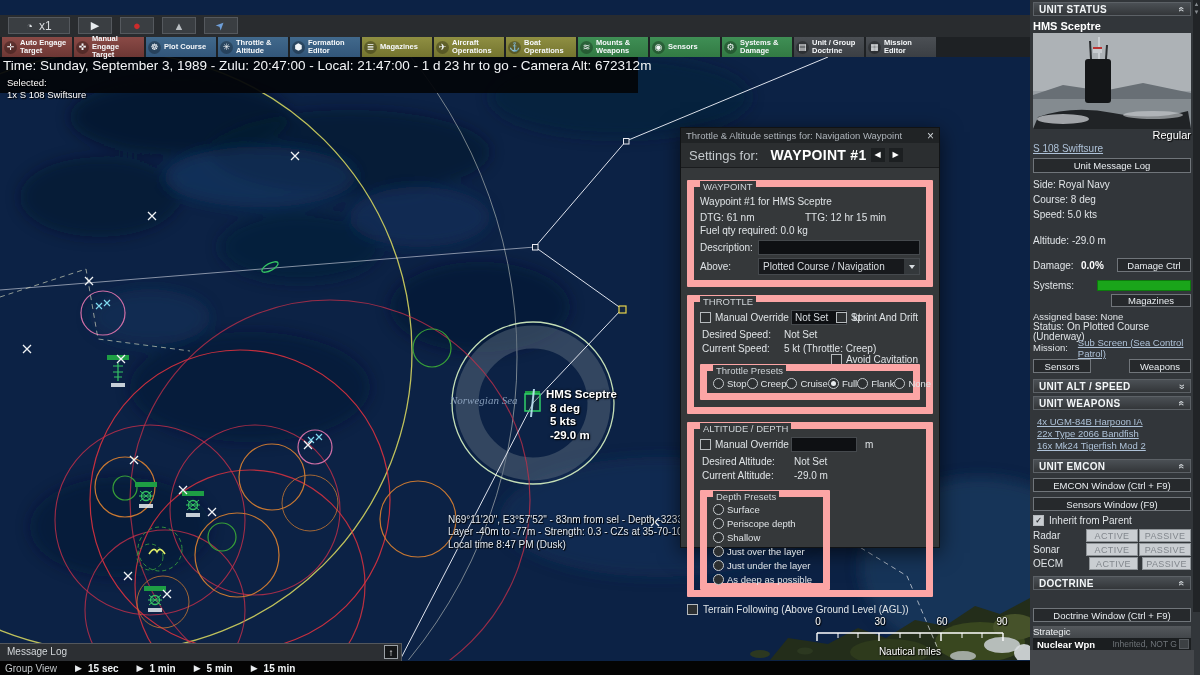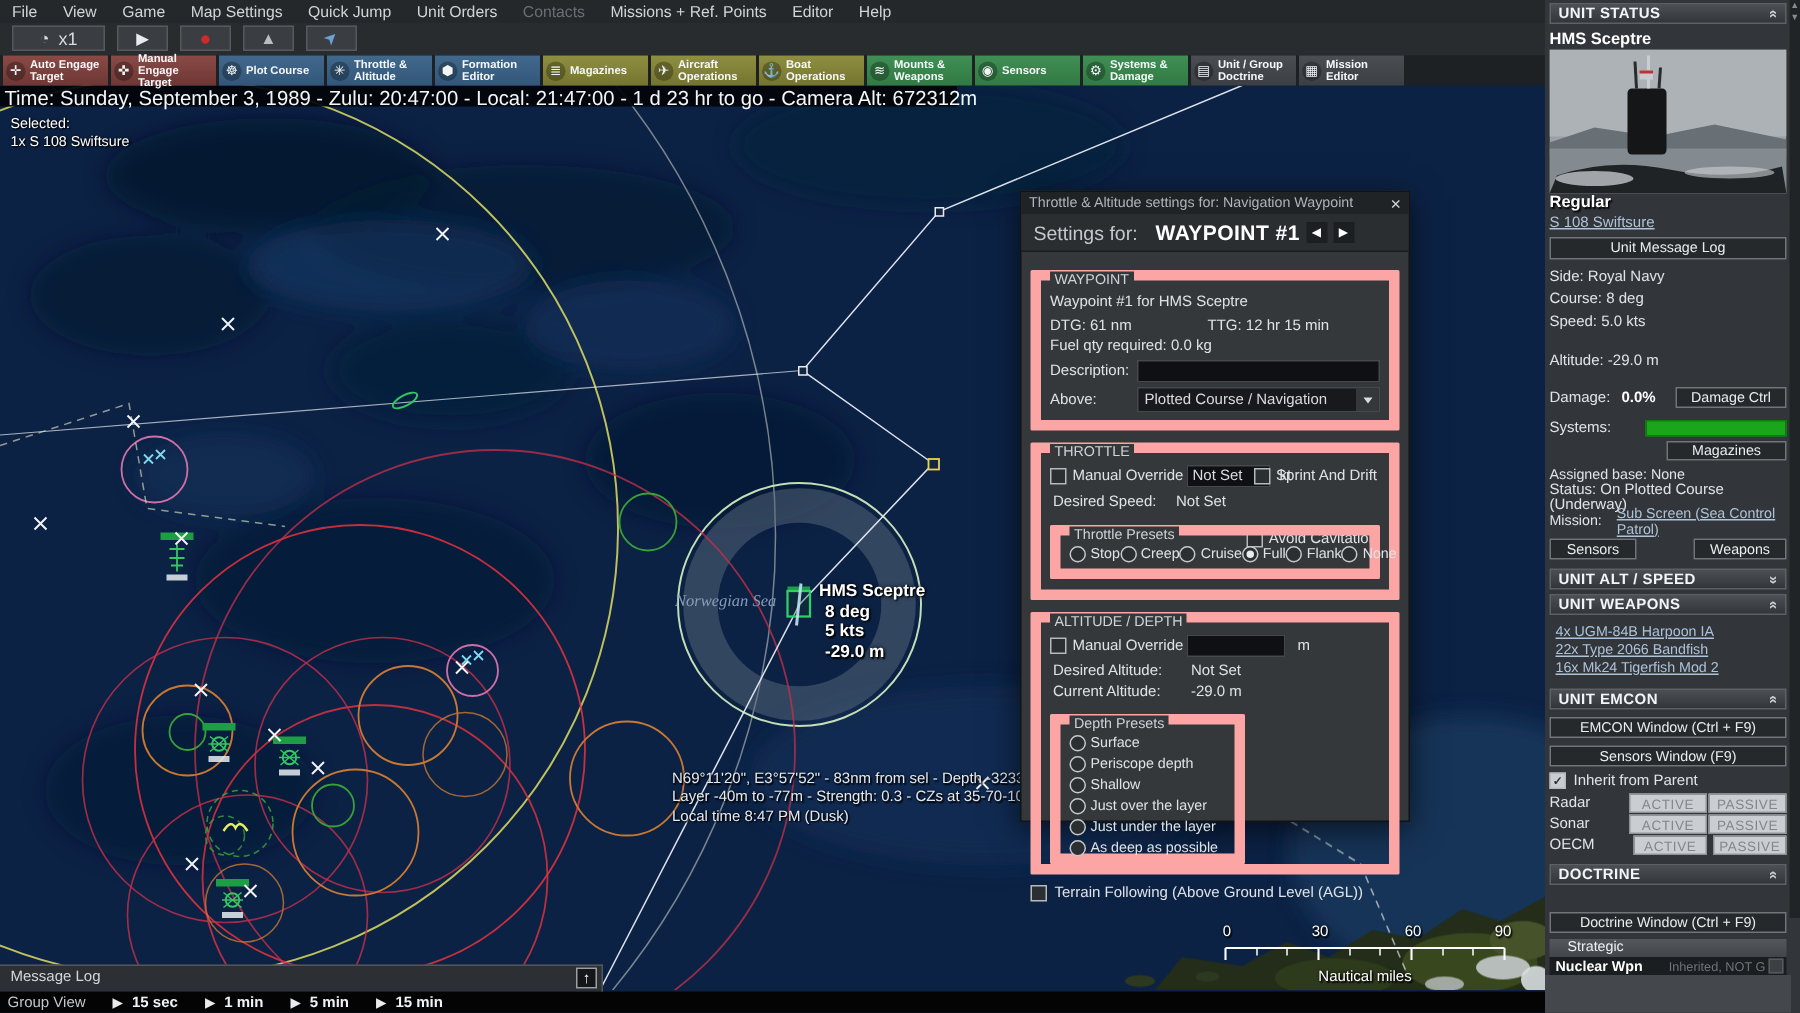--- a/index.html
+++ b/index.html
@@ -16,21 +16,21 @@
   .tbtn{width:70px;height:20px;display:flex;align-items:center;gap:3px;padding:0 2px;box-sizing:border-box;cursor:pointer;}
   .tbtn .tb-ico{width:13px;height:13px;border-radius:50%;background:rgba(0,0,0,.28);color:#f2f5f7;font-size:9px;line-height:13px;text-align:center;flex:none;}
   .tbtn .tb-lbl{font-size:7.5px;font-weight:bold;color:#f6f8fa;line-height:1.08;}
   .tb-red{background:linear-gradient(#8a4a46,#6d3734);}
   .tb-blue{background:linear-gradient(#41698c,#32567a);}
   .tb-olive{background:linear-gradient(#8f8f42,#74742f);}
   .tb-green{background:linear-gradient(#3f8f55,#327a43);}
   .tb-gray{background:linear-gradient(#4b4f54,#3b3f44);}
   
   #maparea{position:absolute;left:0;top:57px;width:948px;height:603px;z-index:1;}
-  #timebar{position:absolute;left:0;top:57px;width:638px;height:14px;background:rgba(3,5,10,.94);color:#f4f6f8;font-size:13.5px;line-height:18px;padding-left:3px;box-sizing:border-box;white-space:nowrap;z-index:10;}
+  #timebar{position:absolute;left:0;top:57px;width:638px;height:36px;background:rgba(3,5,10,.94);color:#f4f6f8;font-size:13.5px;line-height:18px;padding-left:3px;box-sizing:border-box;white-space:nowrap;z-index:10;}
   #selblock{position:absolute;left:7px;top:77px;z-index:10;color:#fff;font-size:9.5px;line-height:12px;text-shadow:1px 1px 1px #000,0 0 2px #000;}
   #unitlabel{position:absolute;left:546px;top:388px;z-index:9;color:#fff;font-size:11.5px;font-weight:bold;line-height:13.5px;text-shadow:1px 1px 1px #000,0 0 3px #000;}
   #mapinfo{position:absolute;left:448px;top:514px;z-index:9;color:#e3eaf2;font-size:10px;line-height:12.4px;text-shadow:1px 1px 1px #000,0 0 2px #000;white-space:nowrap;}
   #scalebar{position:absolute;left:815px;top:616px;width:190px;z-index:9;color:#fff;text-shadow:1px 1px 1px #000,0 0 2px #000;}
   #scalebar .nums{position:relative;height:11px;font-size:10px;}
   #scalebar .nums span{position:absolute;transform:translateX(-50%);}
   #scalebar .cap{text-align:center;font-size:10px;margin-top:1px;}
   #msglogbar{position:absolute;left:0;top:643px;width:402px;height:18px;background:#2c2f33;border-top:1px solid #53575c;border-right:1px solid #53575c;box-sizing:border-box;z-index:11;color:#d3d7da;font-size:10px;line-height:16px;padding-left:7px;}
   #msglog-up{position:absolute;right:3px;top:1px;width:14px;height:14px;background:#141618;border:1px solid #9aa0a5;color:#fff;font-size:10px;line-height:13px;text-align:center;box-sizing:border-box;cursor:pointer;}
   
@@ -240,32 +240,20 @@
       <path d="M2,1 L2,9 M64,1 L64,9 M126,1 L126,9 M188,1 L188,9" stroke="#fff" stroke-width="1.4"></path>
       <path d="M23,1 L23,6 M43,1 L43,6 M85,1 L85,6 M105,1 L105,6 M147,1 L147,6 M167,1 L167,6" stroke="#fff" stroke-width="1"></path>
     </svg>
     <div class="cap">Nautical miles</div>
   </div>
   <div id="msglogbar">
     <span>Message Log</span>
     <div id="msglog-up"><span>↑</span></div>
   </div>
 
-  <div id="menubar">
-    <span class="mi">File</span>
-    <span class="mi">View</span>
-    <span class="mi">Game</span>
-    <span class="mi">Map Settings</span>
-    <span class="mi">Quick Jump</span>
-    <span class="mi">Unit Orders</span>
-    <span class="mi dim">Contacts</span>
-    <span class="mi">Missions + Ref. Points</span>
-    <span class="mi">Editor</span>
-    <span class="mi">Help</span>
-  </div>
 
   <div id="simbar">
     <div class="simbtn" style="left:8px;width:62px">
       <span>◔</span>
       <span style="margin-left:6px;font-size:12px">x1</span>
     </div>
     <div class="simbtn" style="left:78px;width:34px">
         <span style="color:#e8ecef">▶</span>
       </div>
     <div class="simbtn" style="left:120px;width:34px">
@@ -386,20 +374,24 @@
         </span>
         <div class="row" style="height:15px">
           <span class="cb"></span>
           <span style="margin-left:4px;width:76px">Manual Override</span>
           <input class="inp" style="width: 48px;" value="Not Set">
           <span style="margin-left:6px">kt</span>
         </div>
         <div class="row" style="height:14px;margin-top:2px">
           <span style="width:82px;padding-left:2px">Desired Speed:</span>
           <span>Not Set</span>
+        </div>
+        <div class="row" style="height:14px">
+          <span style="width:82px;padding-left:2px">Current Speed:</span>
+          <span>5 kt (Throttle: Creep)</span>
         </div>
         <div class="grp" style="margin-top:9px;padding:7px 6px 4px 6px">
           <span class="glabel">Throttle Presets</span>
           <div class="row" style="justify-content:space-between">
             <span class="row">
                 <span class="rd"></span>
                 <span class="rlbl">Stop</span>
               </span>
             <span class="row">
                 <span class="rd"></span>
@@ -492,21 +484,21 @@
         <path d="M5,84 Q40,72 80,80 Q120,88 155,78 L158,96 L0,96 Z" fill="#202326"></path>
         <rect x="52" y="26" width="26" height="44" rx="3" fill="#141618"></rect>
         <line x1="58" y1="26" x2="57" y2="8" stroke="#2a2d30" stroke-width="2"></line>
         <line x1="66" y1="26" x2="66" y2="4" stroke="#caced2" stroke-width="2"></line>
         <line x1="73" y1="26" x2="74" y2="12" stroke="#2a2d30" stroke-width="2"></line>
         <rect x="60" y="14" width="9" height="6" fill="#c8ccd0"></rect>
         <rect x="60" y="14" width="9" height="2" fill="#b33"></rect>
         <ellipse cx="30" cy="86" rx="26" ry="5" fill="#d8dcdf" opacity=".7"></ellipse>
         <ellipse cx="120" cy="82" rx="30" ry="4" fill="#cdd1d4" opacity=".6"></ellipse>
       </svg>
-      <div style="text-align:left;font-size:11px;font-weight:bold;color:#fff;height:13px;flex:none;text-shadow:1px 1px 1px #000">Regular</div>
+      <div style="text-align:right;font-size:11px;font-weight:normal;color:#fff;height:13px;flex:none;text-shadow:1px 1px 1px #000">Regular</div>
       <div style="height:12px;flex:none;margin-top:1px"><span class="lnk">S 108 Swiftsure</span></div>
       <div class="sbtn" style="height:15px;margin-top:3px">
           <span>Unit Message Log</span>
         </div>
       <div class="sb-line" style="margin-top:4px">Side: Royal Navy</div>
       <div class="sb-line">Course: 8 deg</div>
       <div class="sb-line">Speed: 5.0 kts</div>
       <div class="sb-line" style="margin-top:11px">Altitude: -29.0 m</div>
       <div class="row" style="margin-top:10px;height:14px;flex:none">
         <span style="width:48px">Damage:</span>
@@ -592,21 +584,21 @@
             <span>PASSIVE</span>
           </div>
       </div>
       <div class="sb-h" style="margin-top:6px">
         <span>DOCTRINE</span>
         <span class="chev">«</span>
       </div>
       <div class="sbtn" style="margin-top:18px;height:14px">
           <span>Doctrine Window (Ctrl + F9)</span>
         </div>
-      <div style="margin-top:4px;height:12px;flex:none;background:linear-gradient(#54585c,#42464a);padding-left:12px;line-height:12px;font-size:9.5px;color:#eef1f3">Strategic</div>
+      <div style="margin-top:4px;height:12px;flex:none;background:linear-gradient(#54585c,#42464a);padding-left:0;line-height:12px;font-size:9.5px;color:#eef1f3">Strategic</div>
       <div class="row" style="height:12px;flex:none;background:#1b1e20;padding:0 2px 0 4px">
         <span style="font-weight:bold;font-size:9.5px;color:#fff">Nuclear Wpn</span>
         <span style="margin-left:auto;font-size:8.5px;color:#6f7479">Inherited, NOT G</span>
         <span style="width:10px;height:10px;background:#3c4043;border:1px solid #565a5e;margin-left:2px;box-sizing:border-box"></span>
       </div>
       <div style="flex:1;background:#44474b;margin:0 -3px 0 -3px"></div>
     </div>
     <div id="sb-scroll">
       <div>▲</div>
       <div>▼</div>

